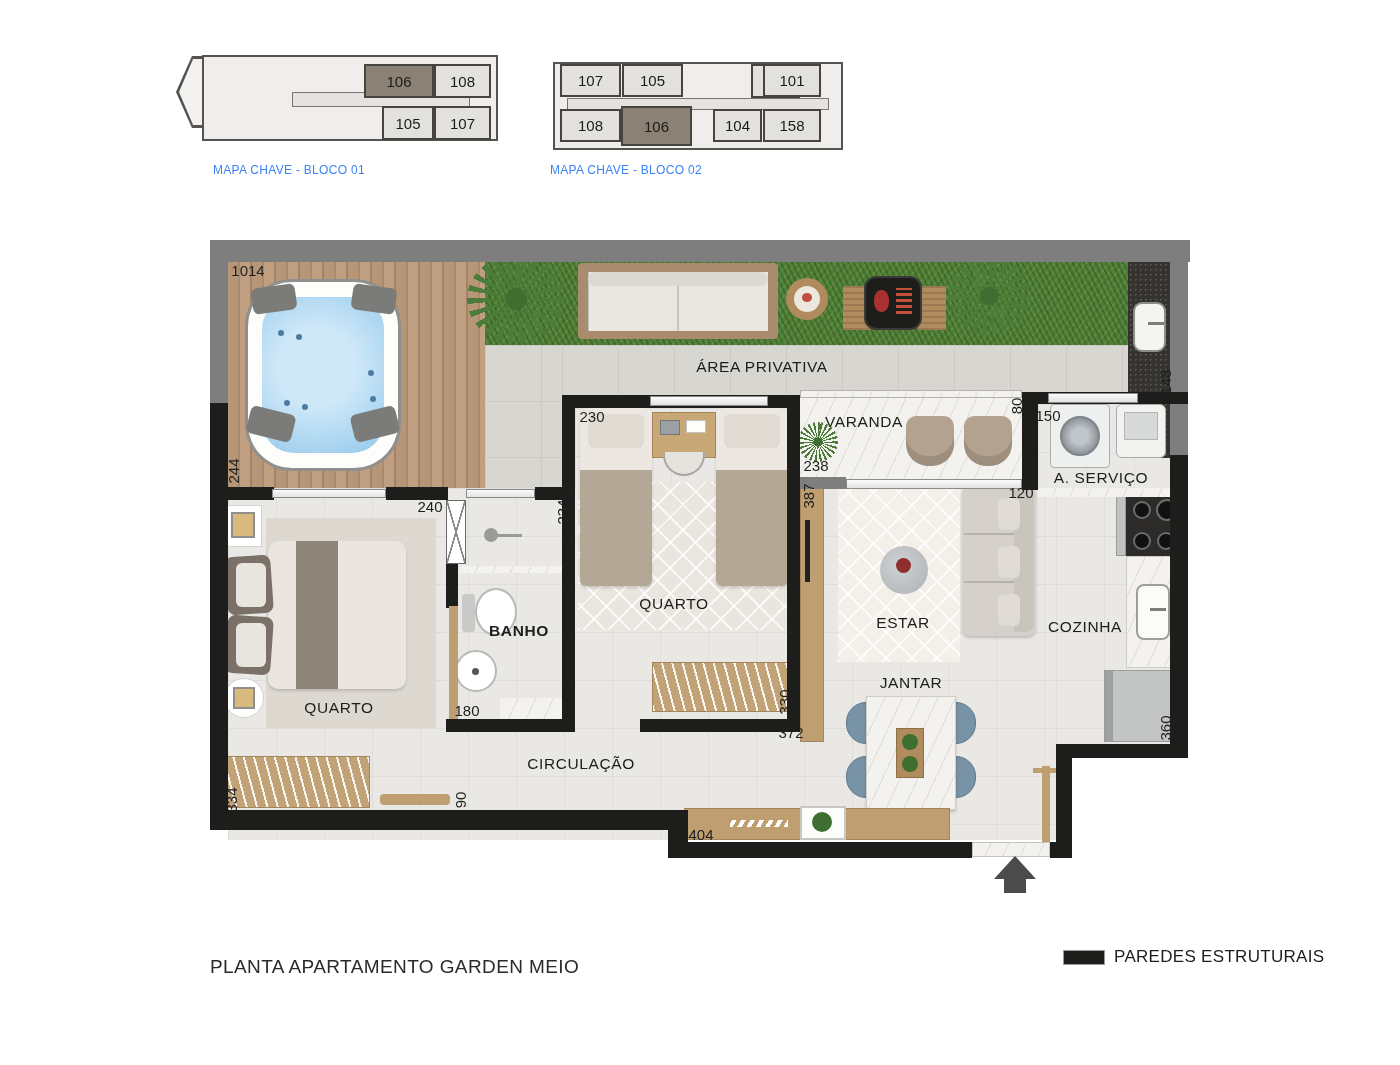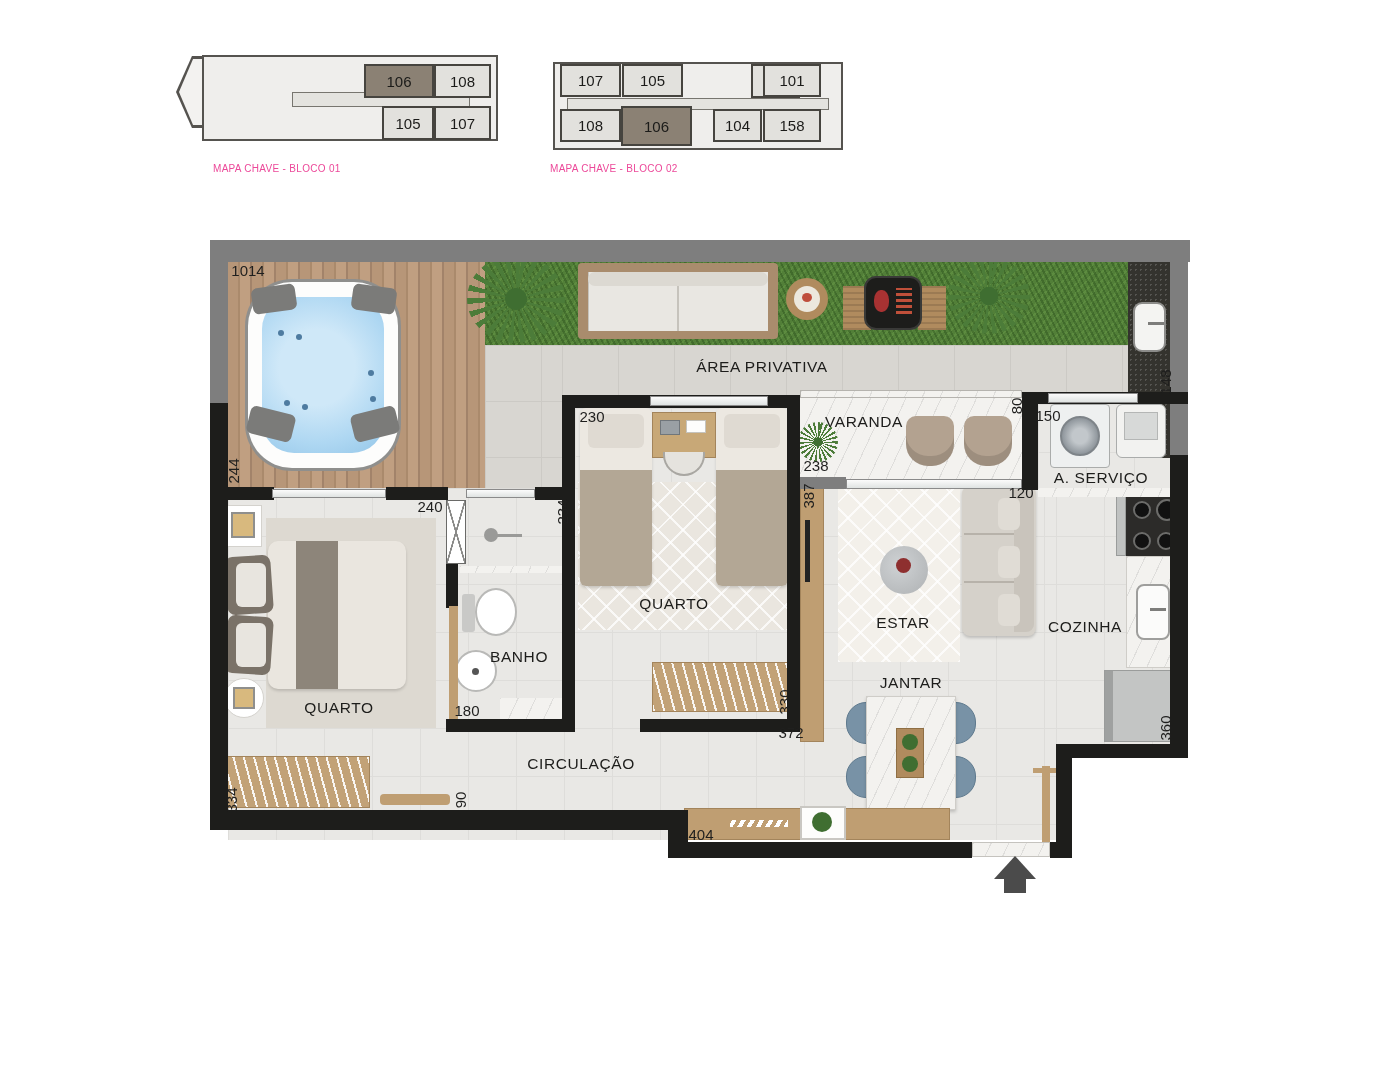--- a/index.html
+++ b/index.html
@@ -8,21 +8,21 @@
   .abs{position:absolute;}
   
   .km-body{position:absolute;background:#efeeec;border:2px solid #55534f;box-sizing:border-box;}
   .km-corridor{position:absolute;background:#e4e3df;border:1px solid #77756f;box-sizing:border-box;}
   .km-arrow{position:absolute;background:#55534f;clip-path:polygon(0 50%,38% 0,100% 0,100% 100%,38% 100%);}
   .km-arrow .in{position:absolute;left:3px;top:3px;right:2px;bottom:3px;background:#f3f2f0;
                 clip-path:polygon(0 50%,38% 0,100% 0,100% 100%,38% 100%);}
   .unit{position:absolute;background:#e2e1dd;border:2px solid #46443f;box-sizing:border-box;
         display:flex;align-items:center;justify-content:center;font-size:15px;color:#1b1b19;}
   .unit.hl{background:#8b8174;}
-  .km-label{position:absolute;font-size:10px;letter-spacing:.3px;color:#ec4899;white-space:nowrap;}
+  .km-label{position:absolute;font-size:12px;letter-spacing:.3px;color:#3b82f6;white-space:nowrap;}
   
   .floor{position:absolute;background:#e9e8e5;
          background-image:linear-gradient(#deddda 1px,transparent 1px),linear-gradient(90deg,#deddda 1px,transparent 1px);
          background-size:48px 48px;z-index:1;}
   .deck{position:absolute;z-index:1;background:repeating-linear-gradient(90deg,#b79678 0 10px,#aa8a6c 10px 12px,#c09f81 12px 22px,#a2836a 22px 24px);}
   .grass{position:absolute;z-index:1;background:#527f38;
          background-image:repeating-linear-gradient(63deg,rgba(25,60,15,.30) 0 2px,transparent 2px 5px),
                           repeating-linear-gradient(-50deg,rgba(130,185,90,.22) 0 2px,transparent 2px 6px);}
   .path{position:absolute;z-index:1;background:#d8d6d1;
         background-image:linear-gradient(#cccac5 1px,transparent 1px),linear-gradient(90deg,#cccac5 1px,transparent 1px);
@@ -257,21 +257,21 @@
   <div class="wb" style="left:1038px;top:392px;width:150px;height:12px;"></div>
   <div class="glass" style="left:1048px;top:393px;width:90px;height:10px;"></div>
   <div class="marble" style="left:800px;top:390px;width:222px;height:8px;z-index:5;border:1px solid #b5b3ae;box-sizing:border-box;"></div>
   <div class="glass" style="left:846px;top:479px;width:176px;height:10px;"></div>
 
   <div id="labels-layer">
       <span class="room" style="left: 762px; top: 367px;">ÁREA PRIVATIVA</span>
       <span class="room" style="left: 864px; top: 422px;">VARANDA</span>
       <span class="room" style="left: 674px; top: 604px;">QUARTO</span>
       <span class="room" style="left: 339px; top: 708px;">QUARTO</span>
-      <span class="room" style="left: 519px; top: 657px;">BANHO</span>
+      <span class="room" style="left: 519px; top: 631px; font-weight: bold;">BANHO</span>
       <span class="room" style="left: 581px; top: 764px;">CIRCULAÇÃO</span>
       <span class="room" style="left: 903px; top: 623px;">ESTAR</span>
       <span class="room" style="left: 911px; top: 683px;">JANTAR</span>
       <span class="room" style="left: 1085px; top: 627px;">COZINHA</span>
       <span class="room" style="left: 1101px; top: 478px;">A. SERVIÇO</span>
       <span class="dim" style="left: 248px; top: 270px;">1014</span>
       <span class="dim v" style="left: 233px; top: 471px;">244</span>
       <span class="dim" style="left: 430px; top: 506px;">240</span>
       <span class="dim v" style="left: 562px; top: 512px;">234</span>
       <span class="dim" style="left: 592px; top: 416px;">230</span>
@@ -283,15 +283,20 @@
       <span class="dim" style="left: 1021px; top: 492px;">120</span>
       <span class="dim" style="left: 467px; top: 710px;">180</span>
       <span class="dim v" style="left: 784px; top: 702px;">330</span>
       <span class="dim" style="left: 791px; top: 732px;">372</span>
       <span class="dim v" style="left: 460px; top: 800px;">90</span>
       <span class="dim v" style="left: 231px; top: 800px;">334</span>
       <span class="dim" style="left: 701px; top: 834px;">404</span>
       <span class="dim v" style="left: 1165px; top: 728px;">360</span>
     </div>
 
+  <div id="plan-title">PLANTA APARTAMENTO GARDEN MEIO</div>
   <div id="legend">
+      <div class="leg-row">
+        <span class="leg-swatch" style="background: rgb(29, 29, 27);"></span>
+        <span class="leg-label">PAREDES ESTRUTURAIS</span>
+      </div>
     </div>
 </div>
 
 </body></html>

